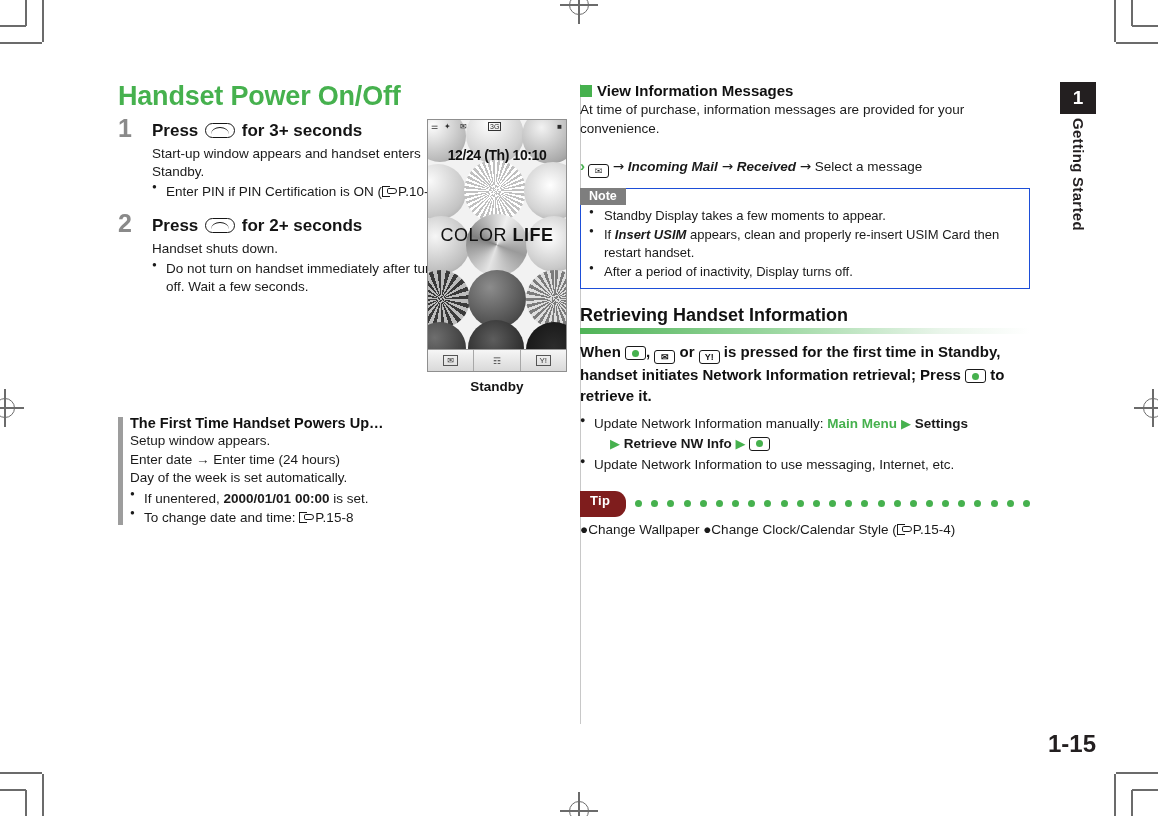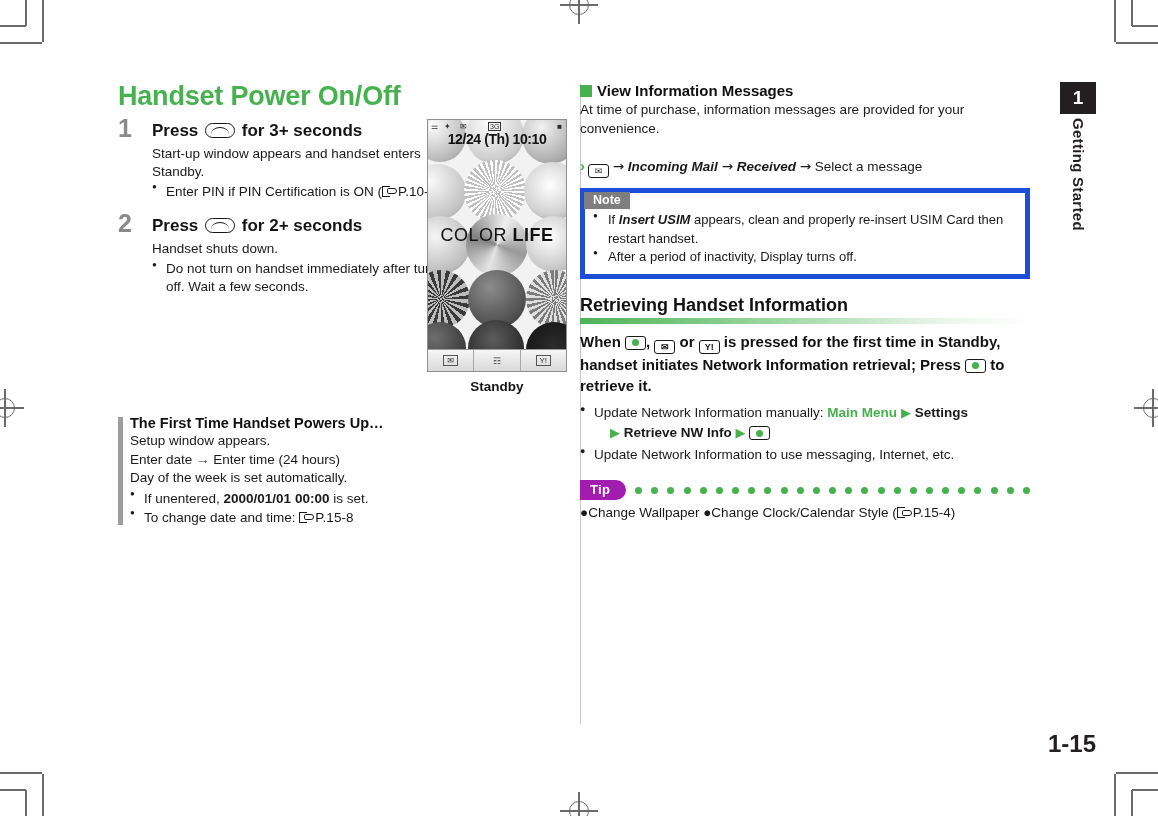--- a/index.html
+++ b/index.html
@@ -48,21 +48,21 @@
 
   
   .phonewrap{position:absolute;left:427px;top:119px;width:140px;}
   .phone{width:140px;height:253px;position:relative;overflow:hidden;border:1px solid #8f8f8f;
          box-sizing:border-box;background:#f2f2f2;}
   .wall{position:absolute;inset:0;}
   .wall .bub{position:absolute;border-radius:50%;}
   .statusbar{position:absolute;left:0;top:0;right:0;height:17px;z-index:4;
              font-size:8px;color:#2a2a2a;}
   .statusbar .si{position:absolute;top:2px;}
-  .clock{position:absolute;left:0;right:0;top:11px;text-align:center;z-index:5;
+  .clock{position:absolute;left:0;right:0;top:27px;text-align:center;z-index:5;
          font-size:14px;font-weight:bold;color:#111;letter-spacing:-0.4px;
          font-family:"Liberation Sans",sans-serif;}
   .colorlife{position:absolute;left:0;right:0;top:105px;text-align:center;z-index:5;
              font-size:18px;color:#111;letter-spacing:0.5px;}
   .colorlife b{font-weight:bold;}
   .colorlife span.lt{font-weight:400;}
   .softbar{position:absolute;left:0;right:0;bottom:0;height:21px;z-index:6;
            background:linear-gradient(#f6f6f6,#d9d9d9);border-top:1px solid #9a9a9a;display:flex;}
   .softbar>div{flex:1;display:flex;align-items:center;justify-content:center;
                border-right:1px solid #a8a8a8;font-size:9px;color:#333;}
@@ -86,21 +86,21 @@
   .keybox{display:inline-block;min-width:21px;height:14px;border:1.3px solid #1a1a1a;border-radius:3px;
           vertical-align:-3px;text-align:center;line-height:12px;font-size:9px;box-sizing:border-box;
           padding:0 2px;background:#fff;}
   .keybox.dot{position:relative;}
   .keybox.dot:after{content:"";position:absolute;left:50%;top:50%;width:7px;height:7px;margin:-3.5px 0 0 -3.5px;
           background:#46b14e;border-radius:50%;}
   .it{font-style:italic;font-weight:bold;}
   .arr{font-family:"DejaVu Sans",sans-serif;}
 
   
-  .notebox{position:relative;border:5px solid #1d4ed8;margin-top:10px;padding:18px 10px 7px 8px;}
+  .notebox{position:relative;border:1px solid #1d4ed8;margin-top:10px;padding:18px 10px 7px 8px;}
   .notetag{position:absolute;left:-1px;top:-1px;background:#7e7e7e;color:#fff;font-size:12.5px;
            font-weight:bold;padding:1px 9px 2px 9px;}
   .notebox ul{list-style:none;margin:0;padding:0;}
   .notebox li{position:relative;padding-left:15px;font-size:13px;line-height:1.42;}
   .notebox li:before{content:"\25CF";position:absolute;left:0;top:-1px;font-size:8px;}
 
   
   h2.sec{font-size:18px;font-weight:bold;color:#111;margin:16px 0 0 0;}
   .greenrule{height:6px;margin:2px 0 7px 0;
              background:linear-gradient(to right,#4fb357 0%,#9fd9a4 45%,#e9f5ea 80%,#ffffff 100%);}
@@ -108,22 +108,22 @@
   .leadin{font-size:15px;font-weight:bold;line-height:1.42;color:#111;}
   ul.rdots{list-style:none;margin:7px 0 0 0;padding:0;}
   ul.rdots>li{position:relative;padding-left:14px;font-size:13.5px;line-height:1.45;margin-top:2px;}
   ul.rdots>li:before{content:"\25CF";position:absolute;left:0;top:0;font-size:9px;}
   .green{color:#46b14e;font-weight:bold;}
   .tri{color:#46b14e;font-size:13px;}
   .bld{font-weight:bold;}
 
   
   .tipwrap{margin-top:16px;display:flex;align-items:center;}
-  .tiptag{background:#a21caf;color:#fff;font-size:13px;font-weight:bold;
-          padding:2px 16px 3px 10px;border-radius:0 11px 11px 0;letter-spacing:0.3px;}
+  .tiptag{background:#7f1d1d;color:#fff;font-size:13px;font-weight:bold;
+          padding:2px 16px 9px 10px;border-radius:0 11px 11px 0;letter-spacing:0.3px;}
   .tipdots{flex:1;display:flex;align-items:center;justify-content:space-between;margin-left:9px;}
   .tipdots i{width:7px;height:7px;border-radius:50%;background:#46b14e;display:block;}
   .tipbody{font-size:13.5px;margin-top:5px;}
 
   
   .tabbox{position:absolute;left:1060px;top:82px;width:36px;height:32px;background:#231f20;
           color:#fff;font-size:19px;font-weight:bold;display:flex;align-items:center;justify-content:center;}
   .tabtext{position:absolute;left:1060px;top:118px;width:36px;height:160px;
            display:flex;align-items:flex-start;justify-content:center;}
   .tabtext span{writing-mode:vertical-rl;font-size:15px;font-weight:bold;color:#231f20;letter-spacing:0.3px;}
@@ -281,20 +281,21 @@
       <span class="it">Incoming Mail</span>
       <span class="arr">→</span>
       <span class="it">Received</span>
       <span class="arr">→</span>
       <span>Select a message</span>
     </div>
 
     <div class="notebox">
       <div class="notetag">Note</div>
       <ul>
+        <li><span>Standby Display takes a few moments to appear.</span></li>
         <li><span>If </span><b class="it">Insert USIM</b><span> appears, clean and properly re-insert USIM Card then restart handset.</span></li>
         <li><span>After a period of inactivity, Display turns off.</span></li>
       </ul>
     </div>
 
     <h2 class="sec">Retrieving Handset Information</h2>
     <div class="greenrule"></div>
 
     <div class="leadin">
       <span>When</span>

